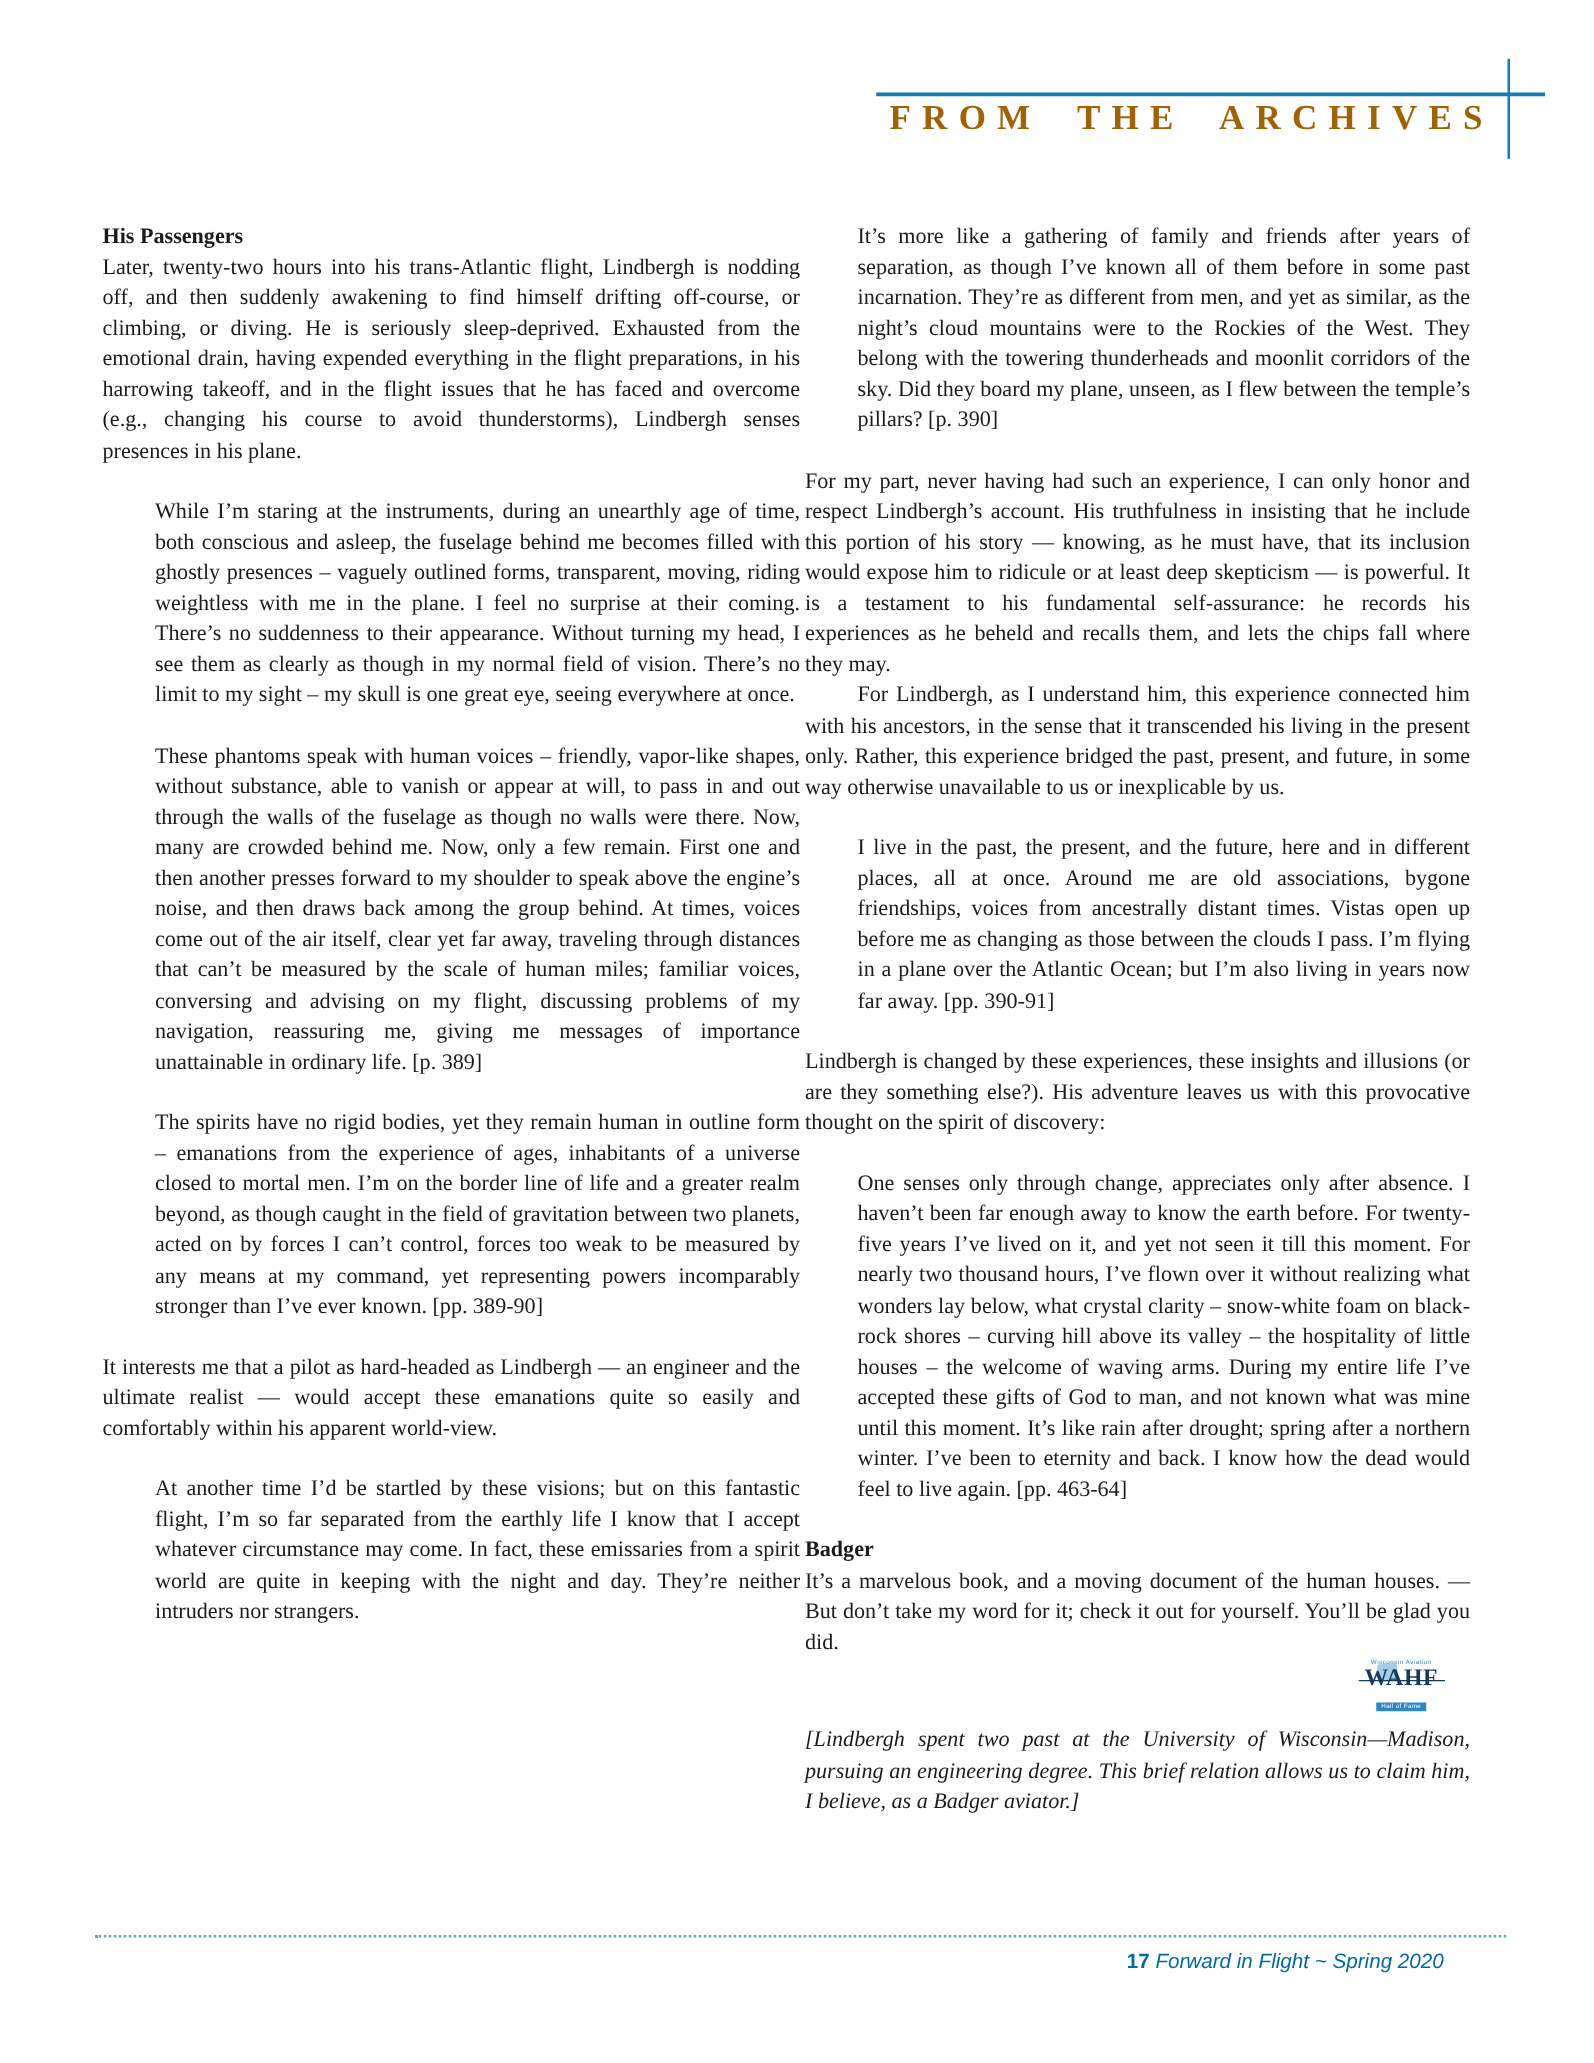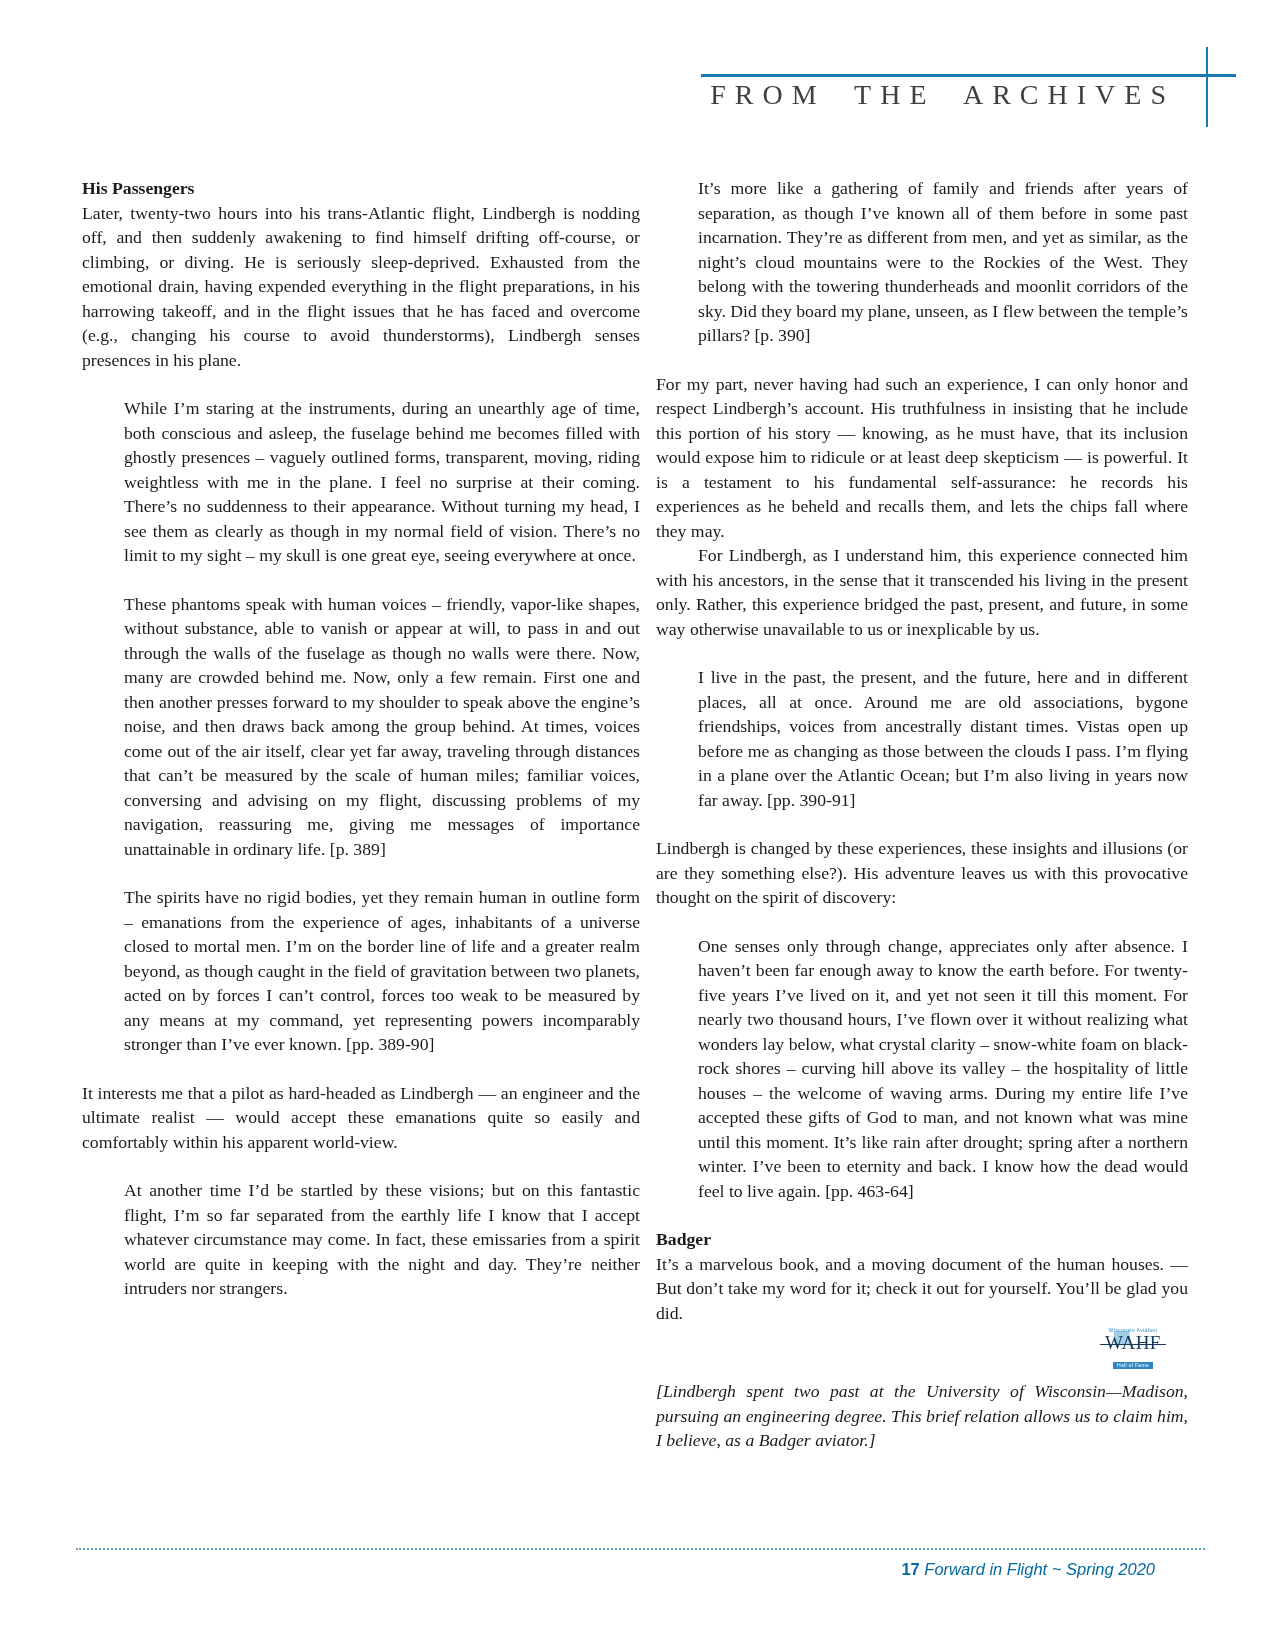--- a/index.html
+++ b/index.html
@@ -12,43 +12,43 @@
     width:1275px;height:1650px;background:#ffffff;position:relative;
     font-family:"Liberation Serif", serif;color:var(--ink);
     -webkit-font-smoothing:antialiased;
   }
   .page{position:absolute;inset:0;overflow:hidden;}
 
   
   .header-rule-h{position:absolute;top:74px;left:701px;width:535px;height:3px;background:var(--accent-blue);}
   .header-rule-v{position:absolute;top:47px;left:1206px;width:2px;height:80px;background:var(--accent-blue);}
   .page-title{
-    position:absolute;top:79px;right:100px;margin:0;
-    font-size:28px;font-weight:400;letter-spacing:9px;word-spacing:13px;
-    color:#404040;white-space:nowrap;
+    position:absolute;top:79px;right:80px;margin:0;
+    font-size:28px;font-weight:700;letter-spacing:9px;word-spacing:13px;
+    color:#a16207;white-space:nowrap;
   }
 
   
-  .columns{position:absolute;top:176px;left:82px;width:1110px;display:flex;gap:16px;}
+  .columns{position:absolute;top:176px;left:82px;width:1110px;display:flex;gap:4px;}
   .col-left{width:558px;}
   .col-right{width:532px;}
 
   p,blockquote,h3{margin:0;font-size:17.7px;line-height:24.5px;}
   p,blockquote{text-align:justify;}
   h3{font-weight:700;}
   blockquote{margin:24px 0 24px 42px;}
   .space-top{margin-top:24px;}
   .first-line-indent{text-indent:42px;}
   .closing-note{font-style:italic;margin-top:12px;}
 
   
   .wahf-logo{width:78px;margin:2px 16px 0 auto;text-align:center;position:relative;height:40px;}
   .wahf-state{position:absolute;left:20px;top:4px;width:16px;height:14px;background:#8fc0e2;opacity:.8;border-radius:2px 3px 1px 2px;transform:rotate(-4deg);}
   .wahf-top{position:relative;display:block;font-family:"Liberation Sans",sans-serif;font-size:5px;line-height:6px;color:#2e86c1;letter-spacing:.4px;}
-  .wahf-acronym{position:relative;display:inline-block;font-weight:400;font-size:19px;line-height:19px;color:#17395c;letter-spacing:.5px;}
+  .wahf-acronym{position:relative;display:inline-block;font-weight:700;font-size:19px;line-height:19px;color:#17395c;letter-spacing:.5px;}
   .wahf-acronym::after{content:"";position:absolute;left:-5px;right:-5px;top:56%;height:1.6px;background:#17395c;}
   .wahf-ribbon{position:relative;display:inline-block;background:#2e86c1;color:#fff;font-family:"Liberation Sans",sans-serif;font-size:5px;line-height:7px;padding:0 4px;margin-top:-1px;letter-spacing:.3px;}
 
   
   .footer-rule{position:absolute;left:76px;right:70px;top:1548px;border-top:2px dotted var(--dotted-blue);}
   .footer-text{
     position:absolute;top:1559px;right:120px;
     font-family:"Liberation Sans",sans-serif;font-size:16.5px;line-height:20px;
     color:#0369a1;white-space:nowrap;
   }

